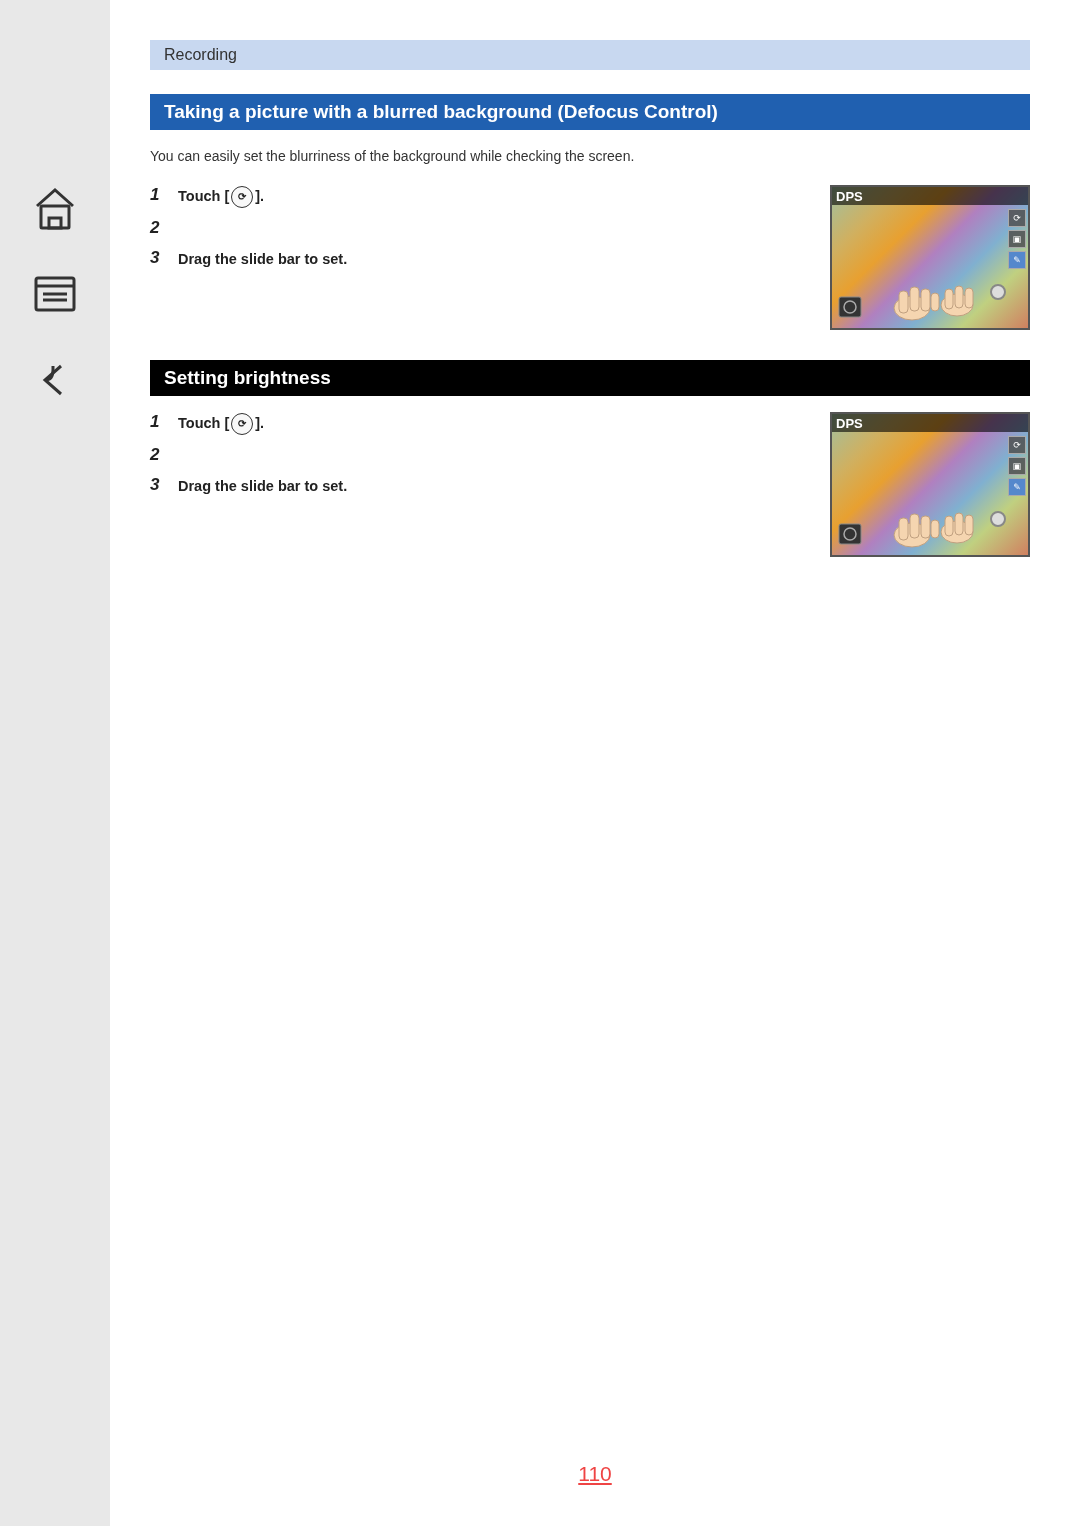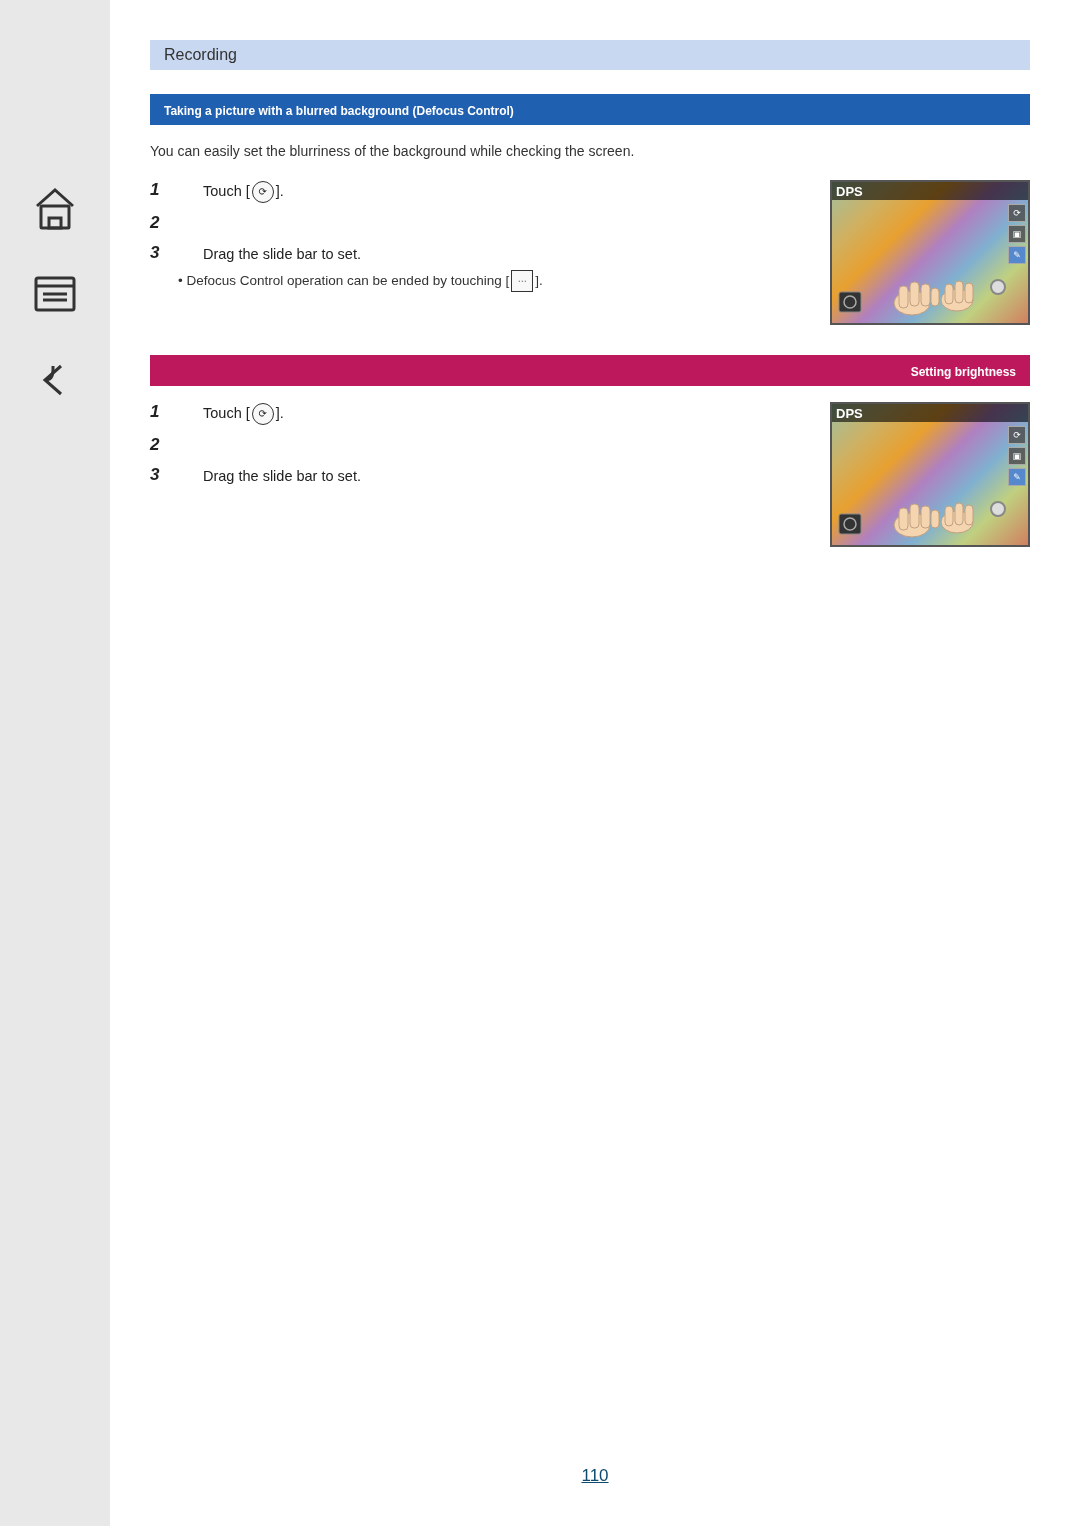--- a/index.html
+++ b/index.html
@@ -63,29 +63,28 @@
     }
 
     
     .section-title-bar {
       background: #2060b0;
       padding: 7px 14px;
       margin-bottom: 16px;
     }
     .section-title-bar span {
       color: #fff;
-      font-size: 12px;
+      font-size: 19px;
       font-weight: bold;
     }
 
     
     .section-title-bar.brightness {
-      background: #be185d;
+      background: #000000;
       margin-top: 30px;
-      text-align: right;
     }
 
     .intro-text {
       font-size: 14px;
       color: #333;
       margin-bottom: 18px;
       line-height: 1.5;
     }
 
     
@@ -113,22 +112,21 @@
       min-width: 28px;
     }
 
     .step-text {
       font-size: 14.5px;
       color: #222;
       line-height: 1.6;
     }
 
     .step-text strong {
-      font-weight: normal;
-      margin-left: 25px;
+      font-weight: bold;
     }
 
     .step-sub {
       margin-top: 4px;
       margin-left: 0;
       font-size: 13.5px;
       color: #333;
     }
 
     .step-sub::before {
@@ -184,22 +182,22 @@
       font-size: 9px;
       color: #fff;
     }
 
     
     .page-number {
       position: absolute;
       bottom: 40px;
       left: 50%;
       transform: translateX(-50%);
-      font-size: 17px;
-      color: #0c4a6e;
+      font-size: 21px;
+      color: #ef4444;
       text-decoration: underline;
     }
 
     .inline-icon {
       display: inline-flex;
       align-items: center;
       justify-content: center;
       width: 22px;
       height: 22px;
       border: 1.5px solid #333;
@@ -275,23 +273,20 @@
       <div class="step">
         <span class="step-number"><em>2</em></span>
       </div>
 
       <div class="step">
         <span class="step-number"><em>3</em></span>
         <div>
           <div class="step-text">
             <strong>Drag the slide bar to set.</strong>
           </div>
-          <div class="step-sub">
-            Defocus Control operation can be ended by touching [<span class="inline-icon" style="font-size:9px;">⋯</span>].
-          </div>
         </div>
       </div>
     </div>
 
     <div class="camera-screen">
       <div class="camera-top-bar">
         <span class="dps-label">DPS</span>
       </div>
       <div class="camera-right-icons">
         <div class="cam-icon">⟳</div>

